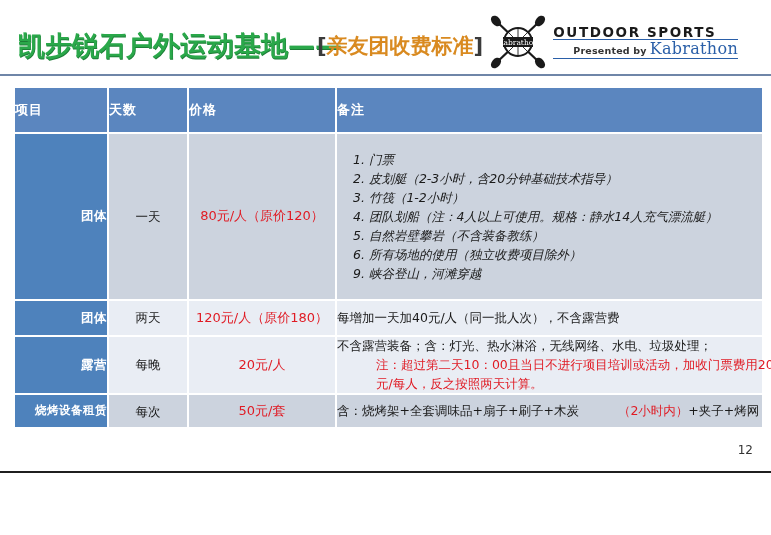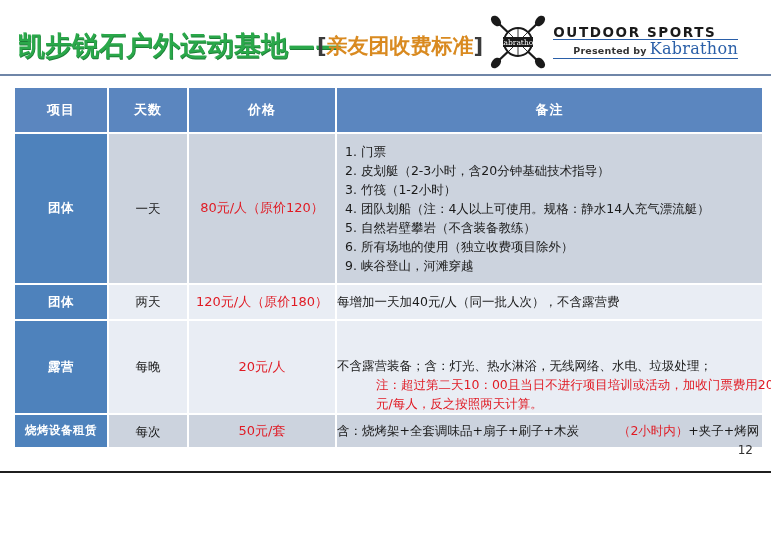--- a/index.html
+++ b/index.html
@@ -138,30 +138,30 @@
     padding: 0;
     vertical-align: middle;
     border: 0;
   }
   thead th {
     background: #5b86bf;
     color: #ffffff;
     font-size: 13px;
     font-weight: bold;
     height: 44px;
-    text-align: center;
+    text-align: left;
     letter-spacing: 1px;
     margin-left: 16px;
   }
   td.col-item {
     background: #4e82bc;
     color: #ffffff;
     font-weight: bold;
     font-size: 12.5px;
-    text-align: center;
+    text-align: right;
     letter-spacing: 0.5px;
     line-height: 1.35;
   }
   td.col-days {
     font-size: 12.5px;
     color: #1a1a1a;
     text-align: center;
     line-height: 1.4;
   }
   td.col-price {
@@ -179,32 +179,33 @@
     line-height: 1.5;
   }
   tr.shade-dark td.col-days,
   tr.shade-dark td.col-price,
   tr.shade-dark td.col-remark { background: #ccd3de; }
   tr.shade-light td.col-days,
   tr.shade-light td.col-price,
   tr.shade-light td.col-remark { background: #e9edf4; }
 
   .ol-list {
-    margin: 8px;
+    margin: 16px;
     padding: 0;
     list-style: none;
+    font-style: italic;
   }
   .ol-list li {
     white-space: nowrap;
     line-height: 1.52;
   }
   .red { color: #e01b24; padding-left: 39px; }
   .blk { color: #1a1a1a; }
   .rmk-line { white-space: nowrap; }
-  .rmk-wrap { line-height: 1.5; margin-top: 36px; }
+  .rmk-wrap { line-height: 1.5; }
 
   
   .page-number {
     position: absolute;
     right: 18px;
     bottom: 22px;
     font-size: 12px;
     color: #333333;
   }
   .footer-rule {

